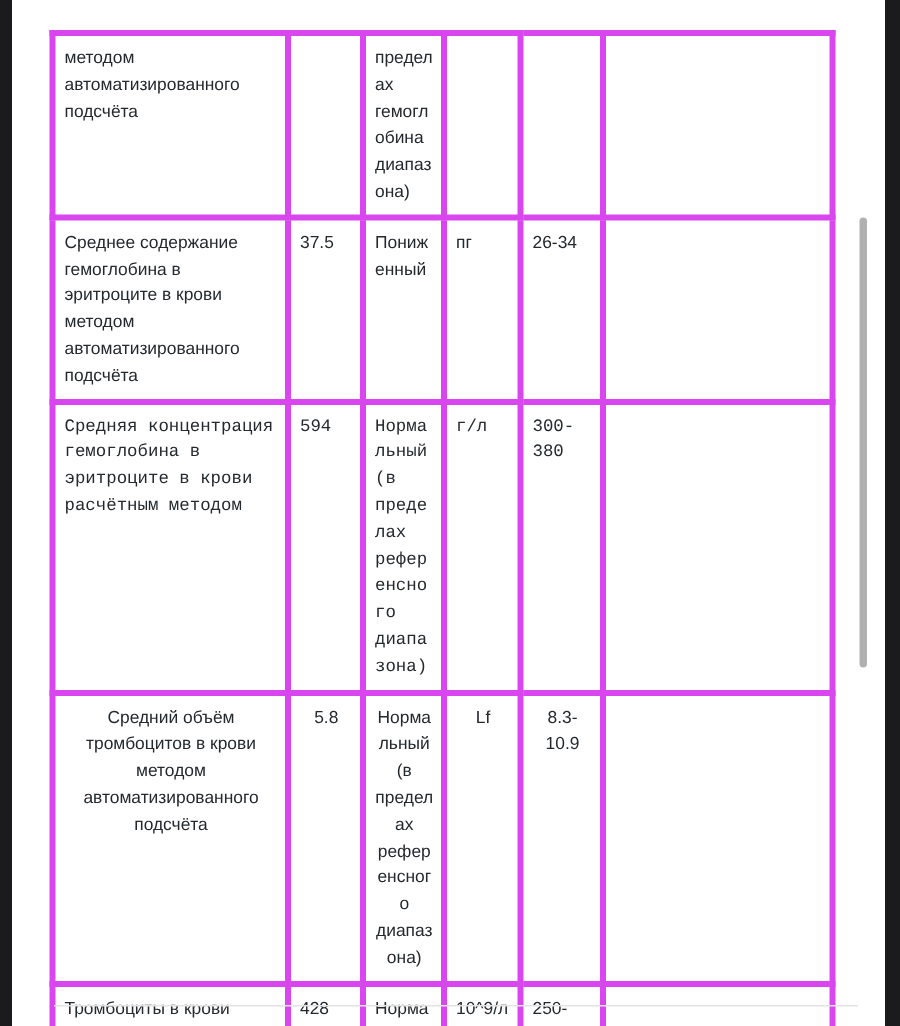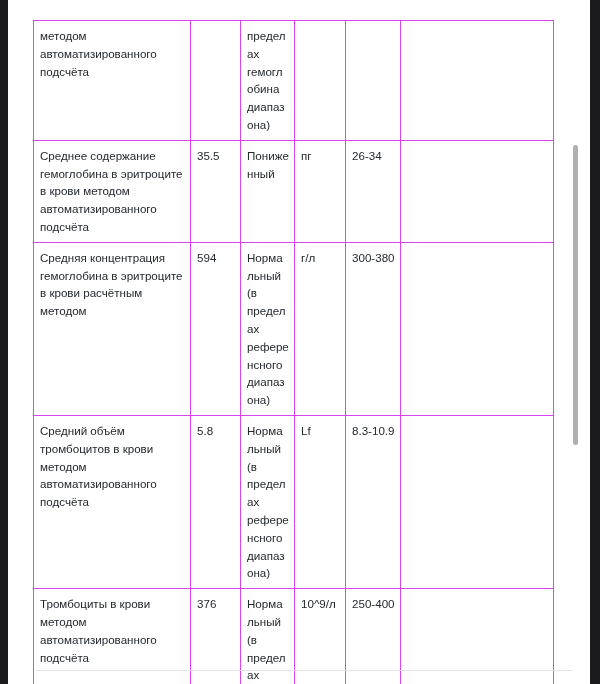--- a/index.html
+++ b/index.html
@@ -68,21 +68,21 @@
   }
 
   table.results {
     width: 520px;
     border-collapse: collapse;
     table-layout: fixed;
     background: #ffffff;
   }
 
   table.results td {
-    border: 1px solid #d946ef;
+    border: 4px solid #d946ef;
     vertical-align: top;
     padding: 6px 5px 6px 6px;
     font-size: 11.6px;
     line-height: 17.8px;
     color: #24292e;
     word-wrap: break-word;
     overflow-wrap: anywhere;
     font-family: "Liberation Sans", sans-serif;
   }
 
@@ -90,22 +90,22 @@
   col.c-name   { width: 157px; }
   col.c-value  { width: 50px;  }
   col.c-status { width: 54px;  }
   col.c-unit   { width: 51px;  }
   col.c-ref    { width: 55px;  }
   col.c-notes  { width: 153px; }
 
   
   tr.row-partial td { height: 118px; }
   tr.row-mch     td { height: 97px;  }
-  tr.row-mchc    td { height: 151px; }
-  tr.row-mpv     td { height: 149px; }
+  tr.row-mchc    td { height: 151px; font-family: Liberation Mono, monospace; }
+  tr.row-mpv     td { height: 149px; text-align: center; }
   tr.row-plt     td { height: 118px; }
 
   .cell-line { display: block; }
 
   
   .bottom-rule {
     position: absolute;
     left: 28px;
     right: 18px;
     top: 670px;
@@ -153,21 +153,21 @@
           <td>
               <span class="cell-line"></span>
             </td>
         </tr>
 
         <tr class="row-mch">
           <td>
               <span class="cell-line">Среднее содержание гемоглобина в эритроците в крови методом автоматизированного подсчёта</span>
             </td>
           <td>
-              <span class="cell-line">35.5</span>
+              <span class="cell-line">37.5</span>
             </td>
           <td>
               <span class="cell-line">Пониженный</span>
             </td>
           <td>
               <span class="cell-line">пг</span>
             </td>
           <td>
               <span class="cell-line">26-34</span>
             </td>
@@ -216,21 +216,21 @@
           <td>
               <span class="cell-line"></span>
             </td>
         </tr>
 
         <tr class="row-plt">
           <td>
               <span class="cell-line">Тромбоциты в крови методом автоматизированного подсчёта</span>
             </td>
           <td>
-              <span class="cell-line">376</span>
+              <span class="cell-line">428</span>
             </td>
           <td>
               <span class="cell-line">Нормальный (в пределах референсного</span>
             </td>
           <td>
               <span class="cell-line">10^9/л</span>
             </td>
           <td>
               <span class="cell-line">250-400</span>
             </td>

